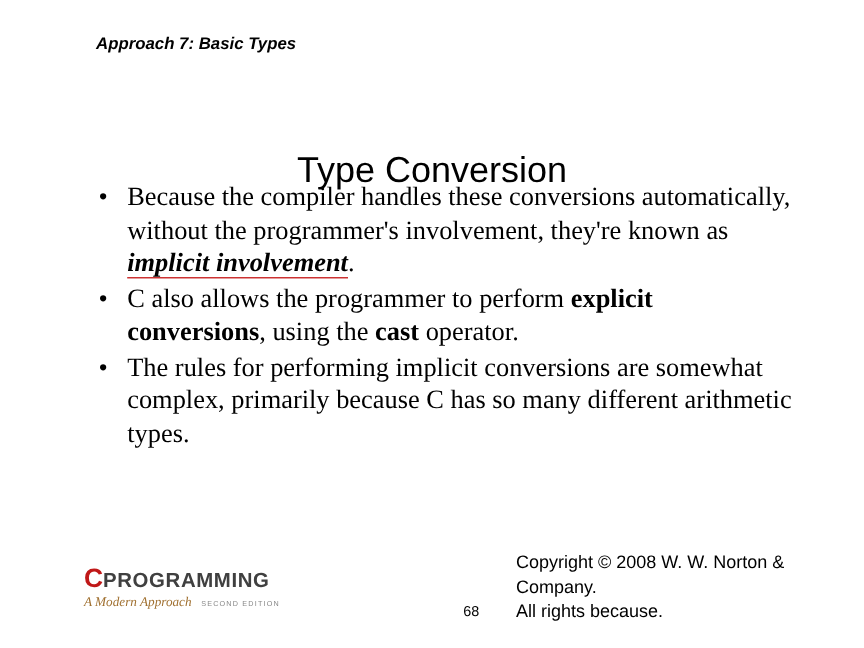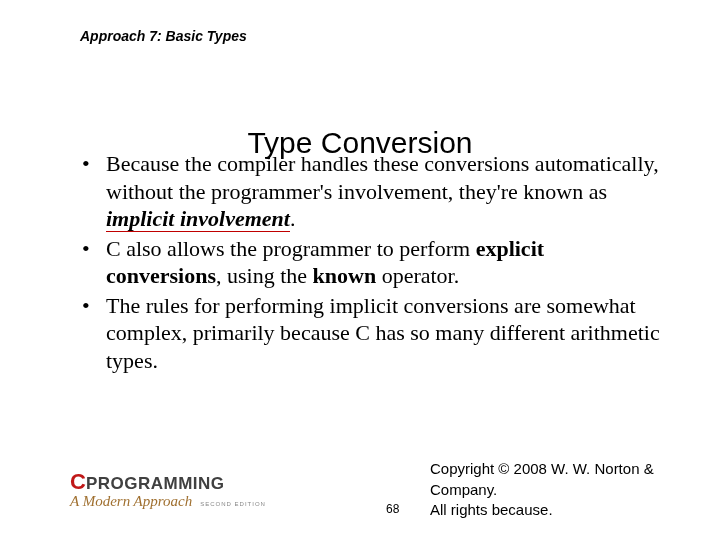--- a/index.html
+++ b/index.html
@@ -92,21 +92,21 @@
     font-family: Arial, Helvetica, sans-serif;
     font-weight: 900;
     font-size: 17px;
     color: #404040;
     letter-spacing: 0.5px;
     margin-left: 1px;
   }
   .logo-sub {
     font-family: "Times New Roman", serif;
     font-style: italic;
-    font-size: 15px;
+    font-size: 11px;
     color: #a07030;
     margin-top: 1px;
   }
   .logo-ed {
     font-family: Arial, Helvetica, sans-serif;
     font-size: 6px;
     color: #888;
     letter-spacing: 1px;
     margin-left: 4px;
   }
@@ -138,21 +138,21 @@
 <div class="content">
   <div class="bullet">
     <div class="bullet-marker">•</div>
     <div class="bullet-text">
       <span>Because the compiler handles these conversions automatically, without the programmer's involvement, they're known as </span><span class="implicit">implicit involvement</span><span>.</span>
     </div>
   </div>
   <div class="bullet">
     <div class="bullet-marker">•</div>
     <div class="bullet-text">
-      <span>C also allows the programmer to perform </span><span class="explicit">explicit conversions</span><span>, using the </span><span class="cast">known</span><span> operator.</span>
+      <span>C also allows the programmer to perform </span><span class="explicit">explicit conversions</span><span>, using the </span><span class="cast">cast</span><span> operator.</span>
     </div>
   </div>
   <div class="bullet">
     <div class="bullet-marker">•</div>
     <div class="bullet-text">
       <span>The rules for performing implicit conversions are somewhat complex, primarily because C has so many different arithmetic types.</span>
     </div>
   </div>
 </div>
 

